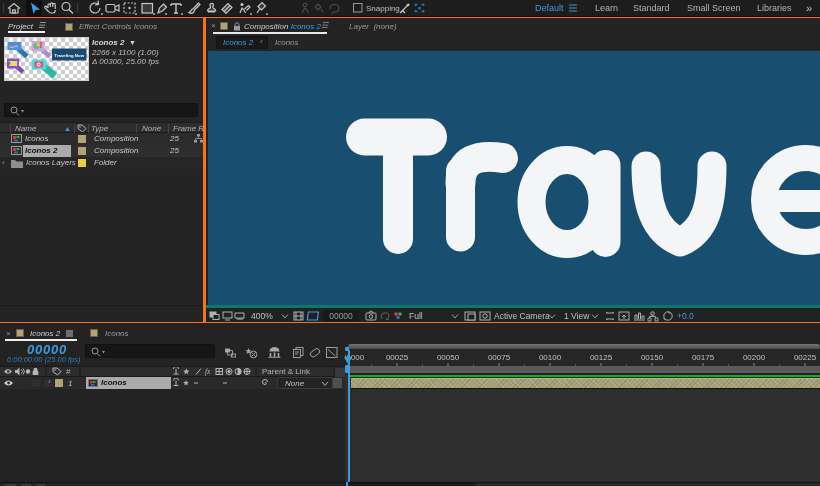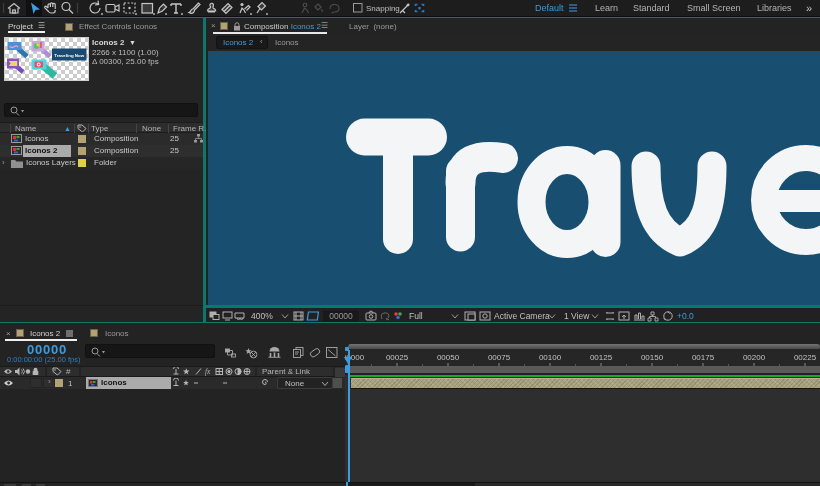--- a/index.html
+++ b/index.html
@@ -1,21 +1,21 @@
 <!DOCTYPE html>
 <html><head>
 <meta charset="utf-8">
 <style>
   * { margin:0; padding:0; box-sizing:border-box; }
   html,body { width:820px; height:486px; overflow:hidden; background:#191919; }
   body, div, span { font-family:"Liberation Sans", sans-serif; }
-  #stage { position:relative; width:820px; height:486px; background:#0f766e; color:#c3c3c3; font-size:8px; }
+  #stage { position:relative; width:820px; height:486px; background:#f97316; color:#c3c3c3; font-size:8px; }
   .abs { position:absolute; }
   .ic { position:absolute; }
-  .txt { position:absolute; white-space:nowrap; }
+  .txt { position:absolute; white-space:nowrap;font-style:italic; }
   .blue { color:#3e9bdf; }
   .dim { color:#9a9a9a; }
   svg { display:block; }
 </style>
 </head>
 <body>
 <div id="stage">
 
   <div class="abs" id="toolbar" style="left:0;top:0;width:820px;height:17px;background:#1d1d1d;border-bottom:1px solid #0f0f0f;">
     <svg width="820" height="16" viewBox="0 0 820 16">

